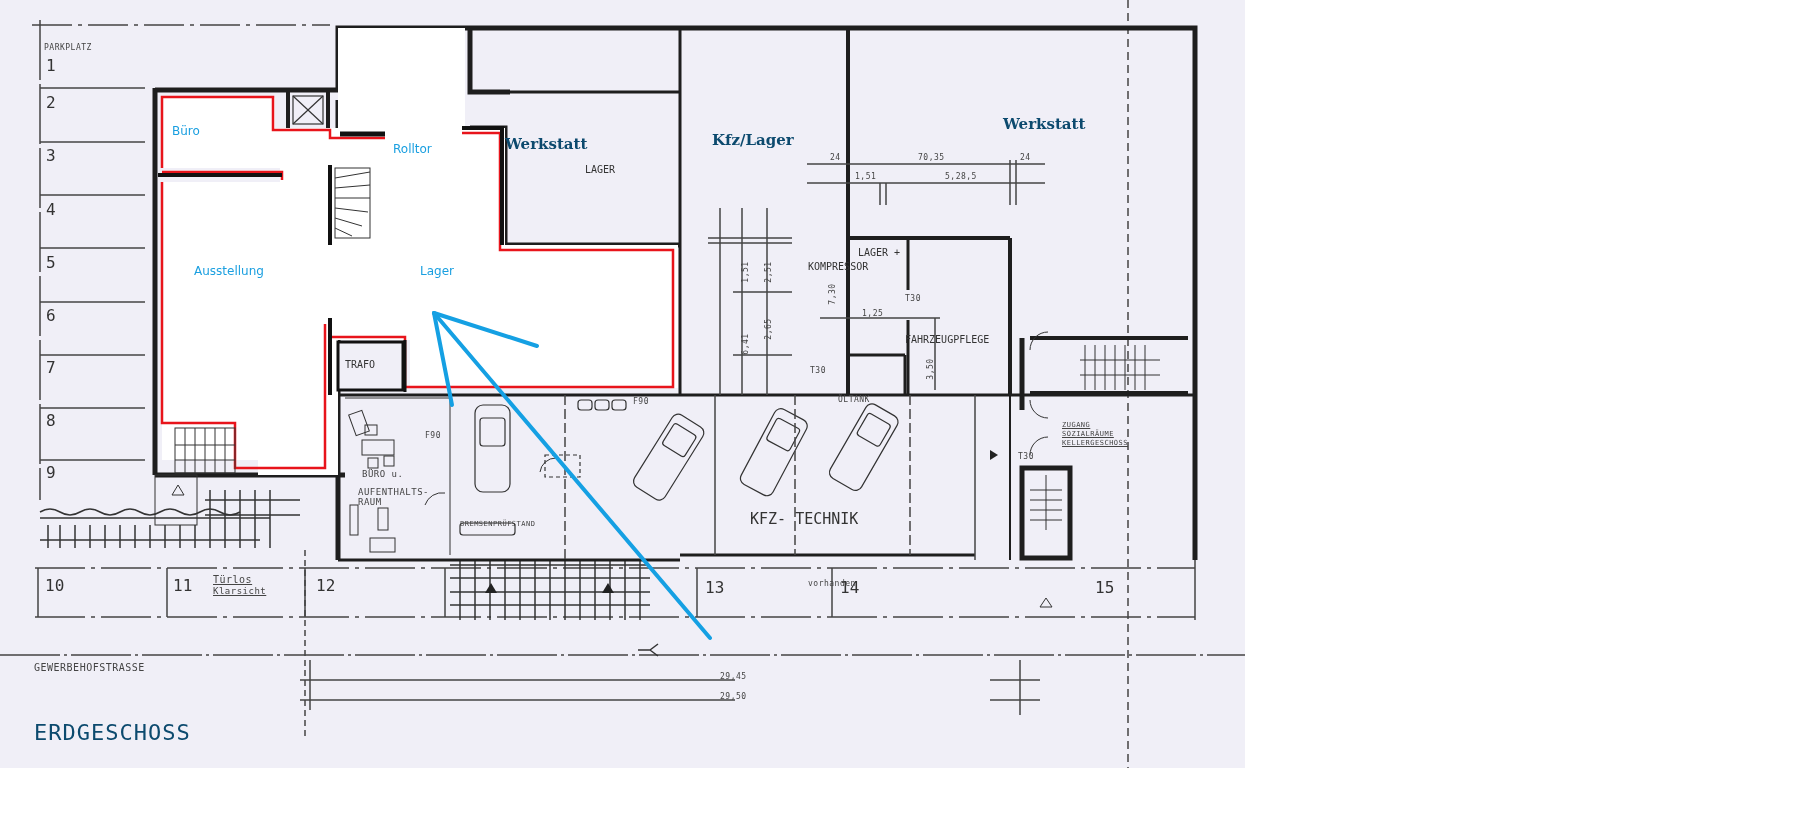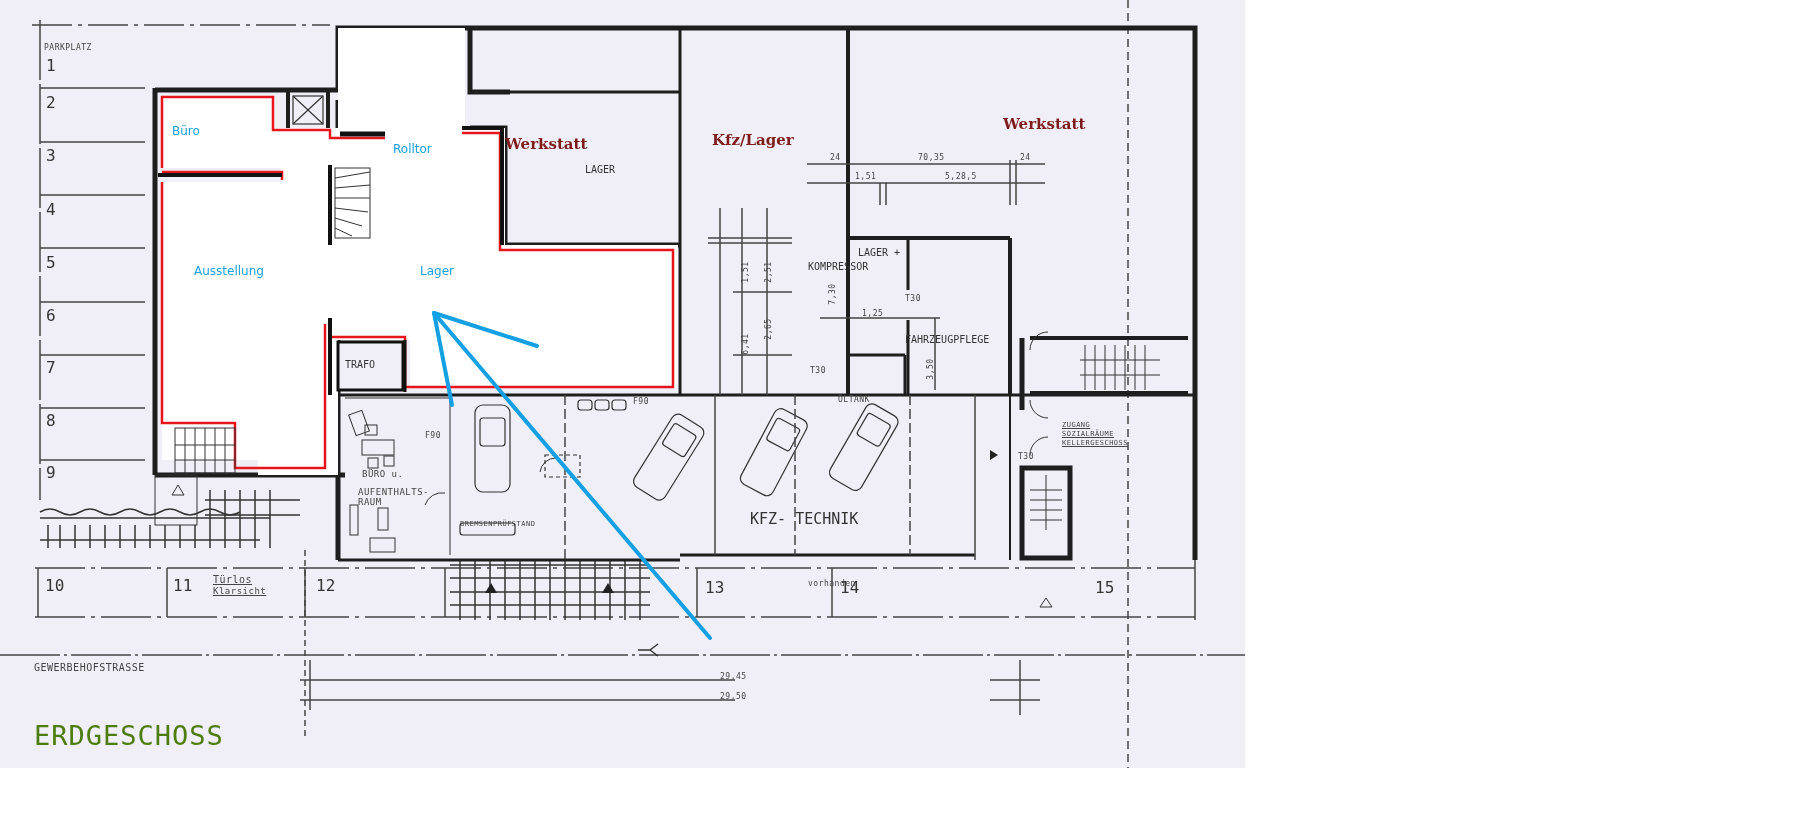--- a/index.html
+++ b/index.html
@@ -1,27 +1,27 @@
 <!DOCTYPE html>
 <html><head>
 <meta charset="utf-8">
 <style>
   html,body{margin:0;padding:0;background:#ffffff;}
   body{width:1800px;height:817px;position:relative;overflow:hidden;font-family:"DejaVu Sans",sans-serif;}
   #plan{position:absolute;left:0;top:0;width:1245px;height:768px;background:#f0eff7;}
   svg{position:absolute;left:0;top:0;}
   .lbl{position:absolute;white-space:nowrap;line-height:1;}
   .blue{color:#1a9fe0;font-family:"DejaVu Sans",sans-serif;font-size:12px;}
-  .serif-b{font-family:"DejaVu Serif",serif;font-weight:bold;font-size:15px;color:#7f1d1d;}
+  .serif-b{font-family:"DejaVu Serif",serif;font-weight:bold;font-size:15px;color:#0c4a6e;}
   .mono{font-family:"DejaVu Sans Mono",monospace;color:#333;}
   .slot{font-family:"DejaVu Sans Mono",monospace;font-size:16px;color:#333;}
   .tiny{font-family:"DejaVu Sans Mono",monospace;font-size:8px;color:#444;letter-spacing:0.5px;}
   .u{text-decoration:underline;}
   #callout{font-family:"DejaVu Sans",sans-serif;font-weight:bold;font-size:44px;color:#15a0e3;}
-  #floor{font-family:"DejaVu Sans Mono",monospace;font-size:27px;color:#4d7c0f;letter-spacing:1px;}
+  #floor{font-family:"DejaVu Sans Mono",monospace;font-size:22px;color:#0c4a6e;letter-spacing:1px;}
 </style>
 </head>
 <body>
 
 <div id="plan">
 
 <svg width="1245" height="768" viewBox="0 0 1245 768">
 
   <g stroke="#444" stroke-width="1.5" fill="none">
     <line x1="32" y1="25" x2="330" y2="25" stroke-dasharray="40 6 4 6"></line>

